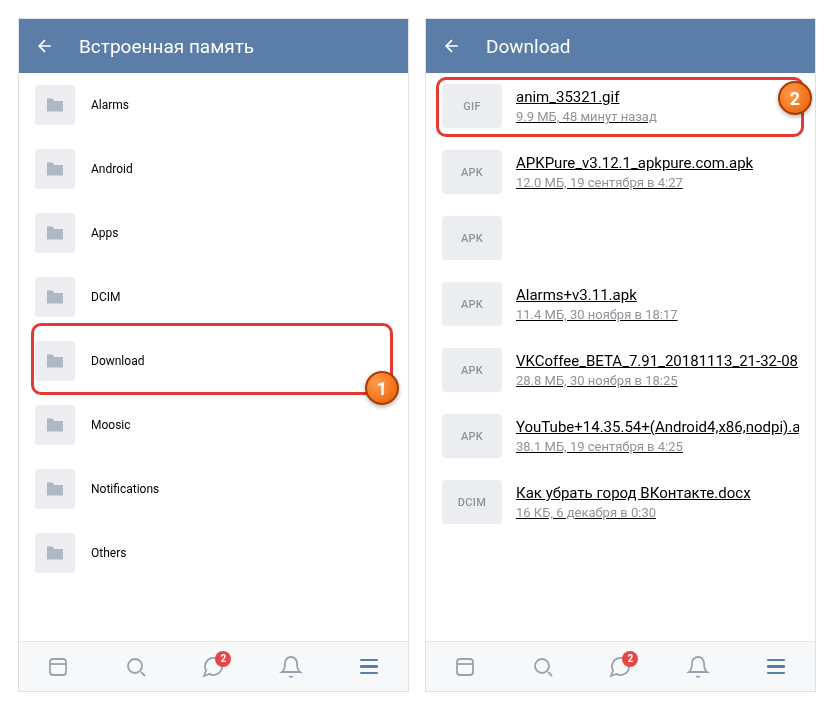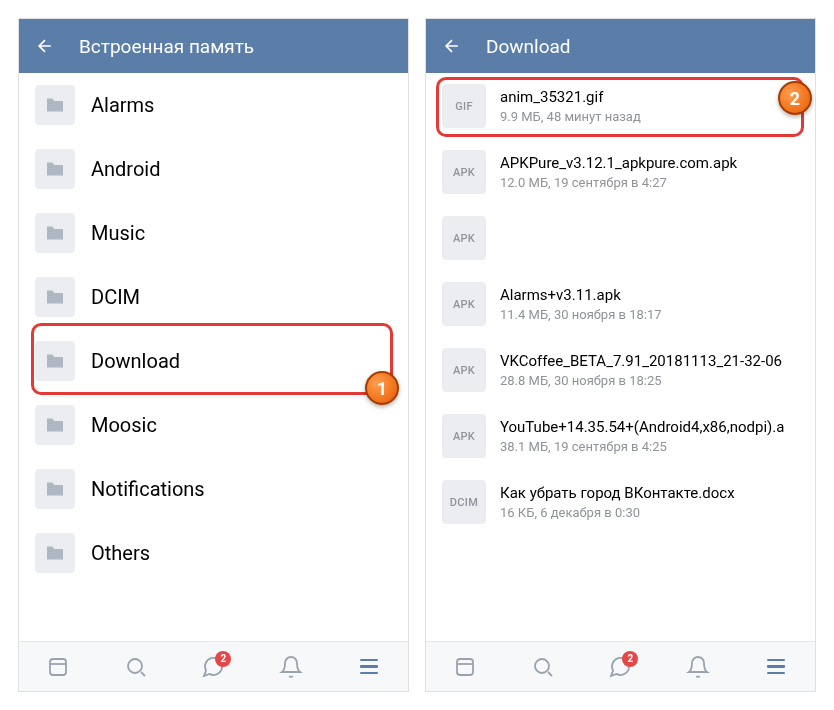--- a/index.html
+++ b/index.html
@@ -68,44 +68,45 @@
       justify-content: center;
       margin-right: 16px;
       flex-shrink: 0;
     }
     .folder-icon svg {
       width: 20px;
       height: 16px;
       fill: #aeb7c2;
     }
     .file-type-badge {
-      width: 44px;
+      width: 60px;
       height: 44px;
       background: #ebedf0;
       border-radius: 4px;
       display: flex;
       align-items: center;
       justify-content: center;
       margin-right: 14px;
       flex-shrink: 0;
       color: #909399;
       font-size: 11px;
       font-weight: 500;
       letter-spacing: 0.3px;
       text-align: center;
     }
     .folder-name {
-      font-size: 20px;
+      font-size: 12px;
       color: #000;
     }
     .file-info {
       display: flex;
       flex-direction: column;
       gap: 3px;
       overflow: hidden;
+      text-decoration: underline;
     }
     .file-name {
       font-size: 15px;
       color: #000;
       white-space: nowrap;
       overflow: hidden;
       text-overflow: clip;
     }
     .file-meta {
       font-size: 13px;
@@ -214,21 +215,21 @@
           </svg>
         </div>
       <div class="folder-name">Android</div>
     </div>
     <div class="folder-row">
       <div class="folder-icon">
           <svg viewBox="0 0 24 20">
             <path d="M2 2h7l2 3h11v13H2z"></path>
           </svg>
         </div>
-      <div class="folder-name">Music</div>
+      <div class="folder-name">Apps</div>
     </div>
     <div class="folder-row">
       <div class="folder-icon">
           <svg viewBox="0 0 24 20">
             <path d="M2 2h7l2 3h11v13H2z"></path>
           </svg>
         </div>
       <div class="folder-name">DCIM</div>
     </div>
     <div class="folder-row">
@@ -330,21 +331,21 @@
     <div class="file-row">
       <div class="file-type-badge">APK</div>
       <div class="file-info">
         <div class="file-name">Alarms+v3.11.apk</div>
         <div class="file-meta">11.4 МБ, 30 ноября в 18:17</div>
       </div>
     </div>
     <div class="file-row">
       <div class="file-type-badge">APK</div>
       <div class="file-info">
-        <div class="file-name">VKCoffee_BETA_7.91_20181113_21-32-06</div>
+        <div class="file-name">VKCoffee_BETA_7.91_20181113_21-32-08</div>
         <div class="file-meta">28.8 МБ, 30 ноября в 18:25</div>
       </div>
     </div>
     <div class="file-row">
       <div class="file-type-badge">APK</div>
       <div class="file-info">
         <div class="file-name">YouTube+14.35.54+(Android4,x86,nodpi).a</div>
         <div class="file-meta">38.1 МБ, 19 сентября в 4:25</div>
       </div>
     </div>

